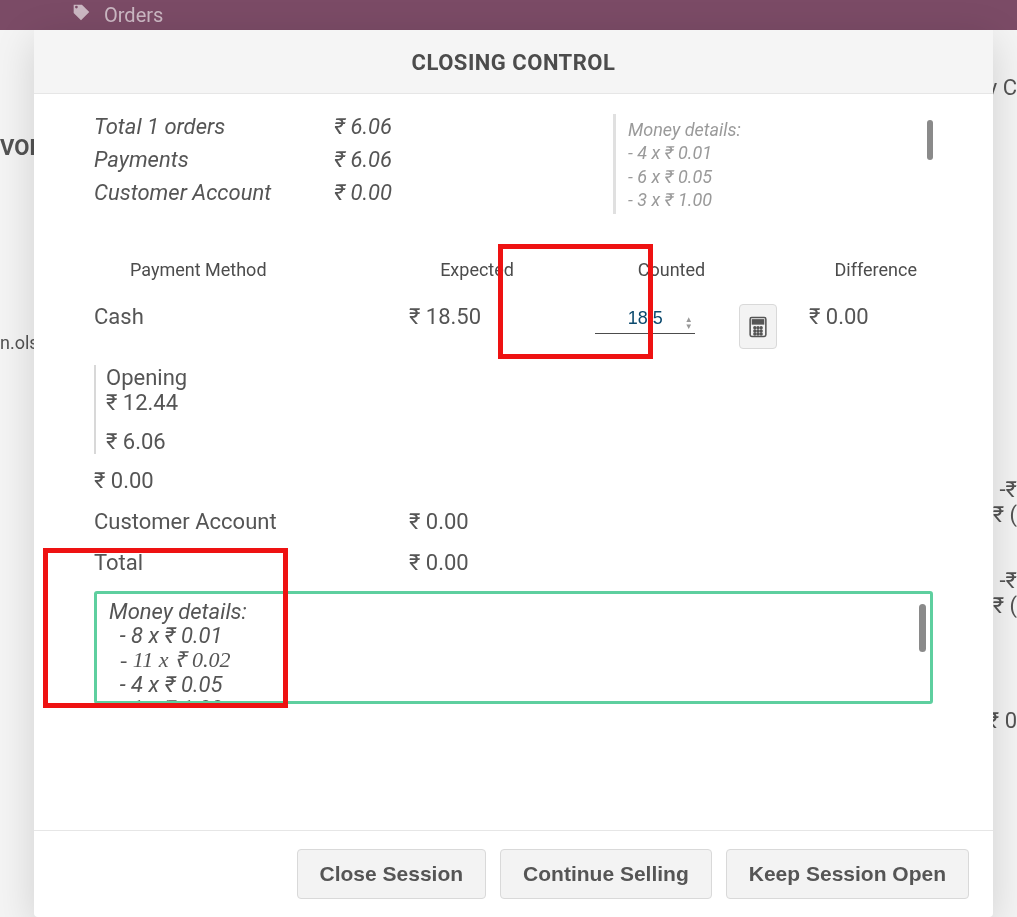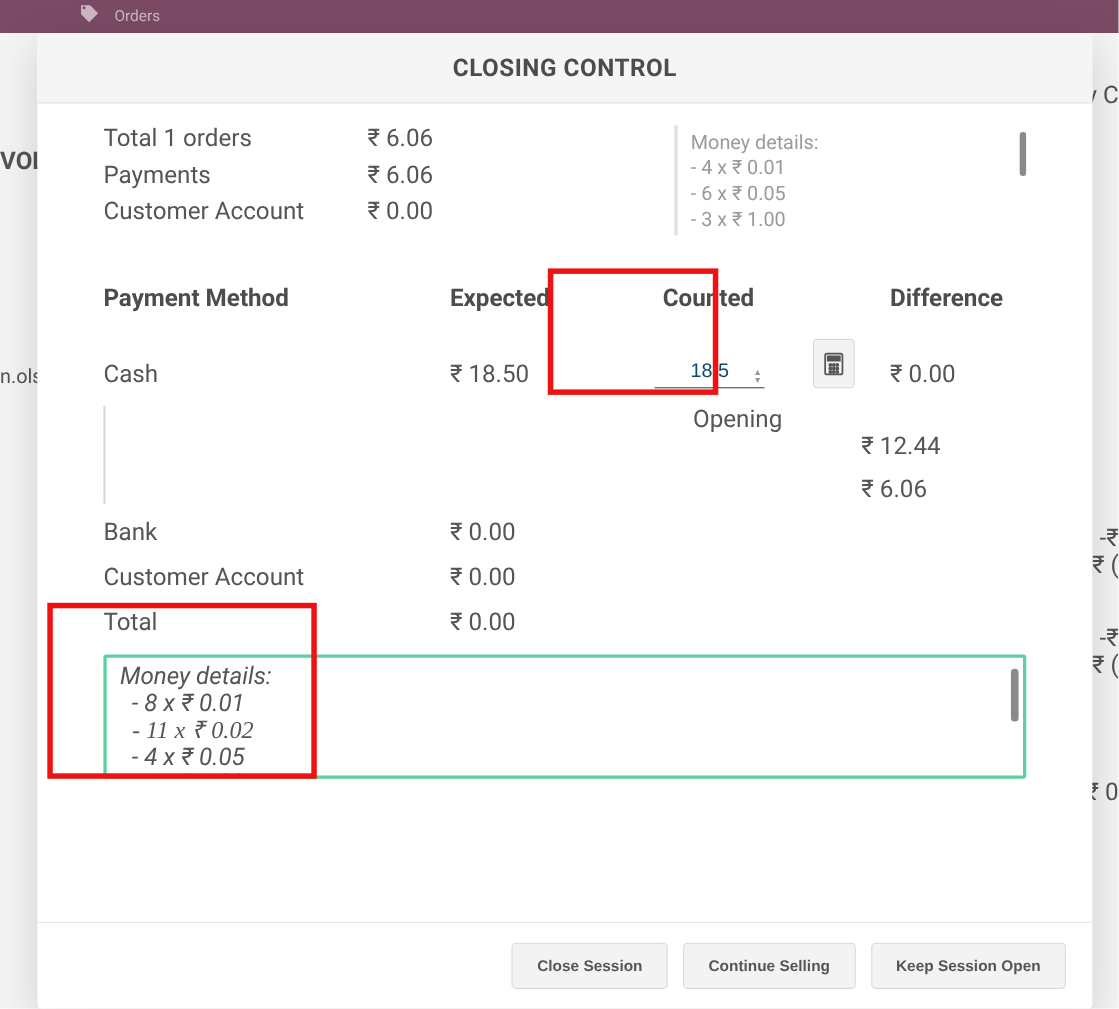--- a/index.html
+++ b/index.html
@@ -14,21 +14,21 @@
     position: relative;
   }
   .topbar {
     background: #7b4b66;
     height: 30px;
     width: 100%;
     display: flex;
     align-items: center;
     padding-left: 70px;
     color: #cbb8c3;
-    font-size: 14px;
+    font-size: 20px;
     gap: 12px;
   }
   .modal-backdrop {
     position: absolute;
     top: 30px; left: 0; right: 0; bottom: 0;
     background: rgba(0,0,0,0.02);
   }
   .modal {
     position: absolute;
     top: 30px;
@@ -55,20 +55,21 @@
   }
   .modal-body {
     padding: 20px 60px 10px 60px;
     flex: 1;
     overflow: hidden;
     position: relative;
   }
   .top-summary {
     display: flex;
     gap: 40px;
+    font-style: italic;
   }
   .summary-left {
     flex: 1;
   }
   .summary-row {
     display: flex;
     margin-bottom: 8px;
     font-size: 22px;
     color: #555;
   }
@@ -93,31 +94,32 @@
     height: 40px;
     background: #8a8a8a;
     border-radius: 3px;
   }
   .payment-table {
     margin-top: 45px;
     width: 100%;
   }
   .pt-header {
     display: flex;
-    font-size: 22px;
-    font-weight: 700;
+    font-size: 18px;
+    font-weight: 400;
     color: #4c4c4c;
     margin-bottom: 24px;
     align-items: center;
+    margin-left: 36px;
   }
   .pt-row {
     display: flex;
     font-size: 22px;
     color: #555;
-    align-items: flex-end;
+    align-items: flex-start;
     margin-bottom: 16px;
   }
   .col-method { width: 315px; }
   .col-expected { width: 150px; }
   .col-counted { width: 170px; text-align: center; }
   .col-calc { width: 40px; }
   .col-diff { width: 140px; text-align: left; padding-left: 40px; }
   .counted-input {
     width: 100px;
     text-align: center;
@@ -192,21 +194,21 @@
     padding: 18px 24px;
     display: flex;
     justify-content: flex-end;
     gap: 14px;
   }
   .foot-btn {
     border: 1px solid #d9d9d9;
     background: #f3f3f3;
     border-radius: 4px;
     padding: 12px 22px;
-    font-size: 14px;
+    font-size: 21px;
     color: #555;
     font-weight: 600;
     cursor: pointer;
   }
   .bg-partial {
     position: absolute;
     color: #555;
     font-size: 22px;
   }
   svg.tag-icon { width: 22px; height: 22px; fill: #cbb8c3; }
@@ -309,21 +311,20 @@
         <div class="pt-row">
           <span class="col-method" style="width:303px;">Opening</span>
           <span class="col-expected">₹ 12.44</span>
         </div>
         <div class="pt-row" style="margin-bottom:0;">
           <span class="col-expected">₹ 6.06</span>
         </div>
       </div>
 
       <div class="pt-row">
-        <span class="col-method">Bank</span>
         <span class="col-expected">₹ 0.00</span>
       </div>
       <div class="pt-row">
         <span class="col-method">Customer Account</span>
         <span class="col-expected">₹ 0.00</span>
       </div>
       <div class="pt-row">
         <span class="col-method">Total</span>
         <span class="col-expected">₹ 0.00</span>
       </div>

